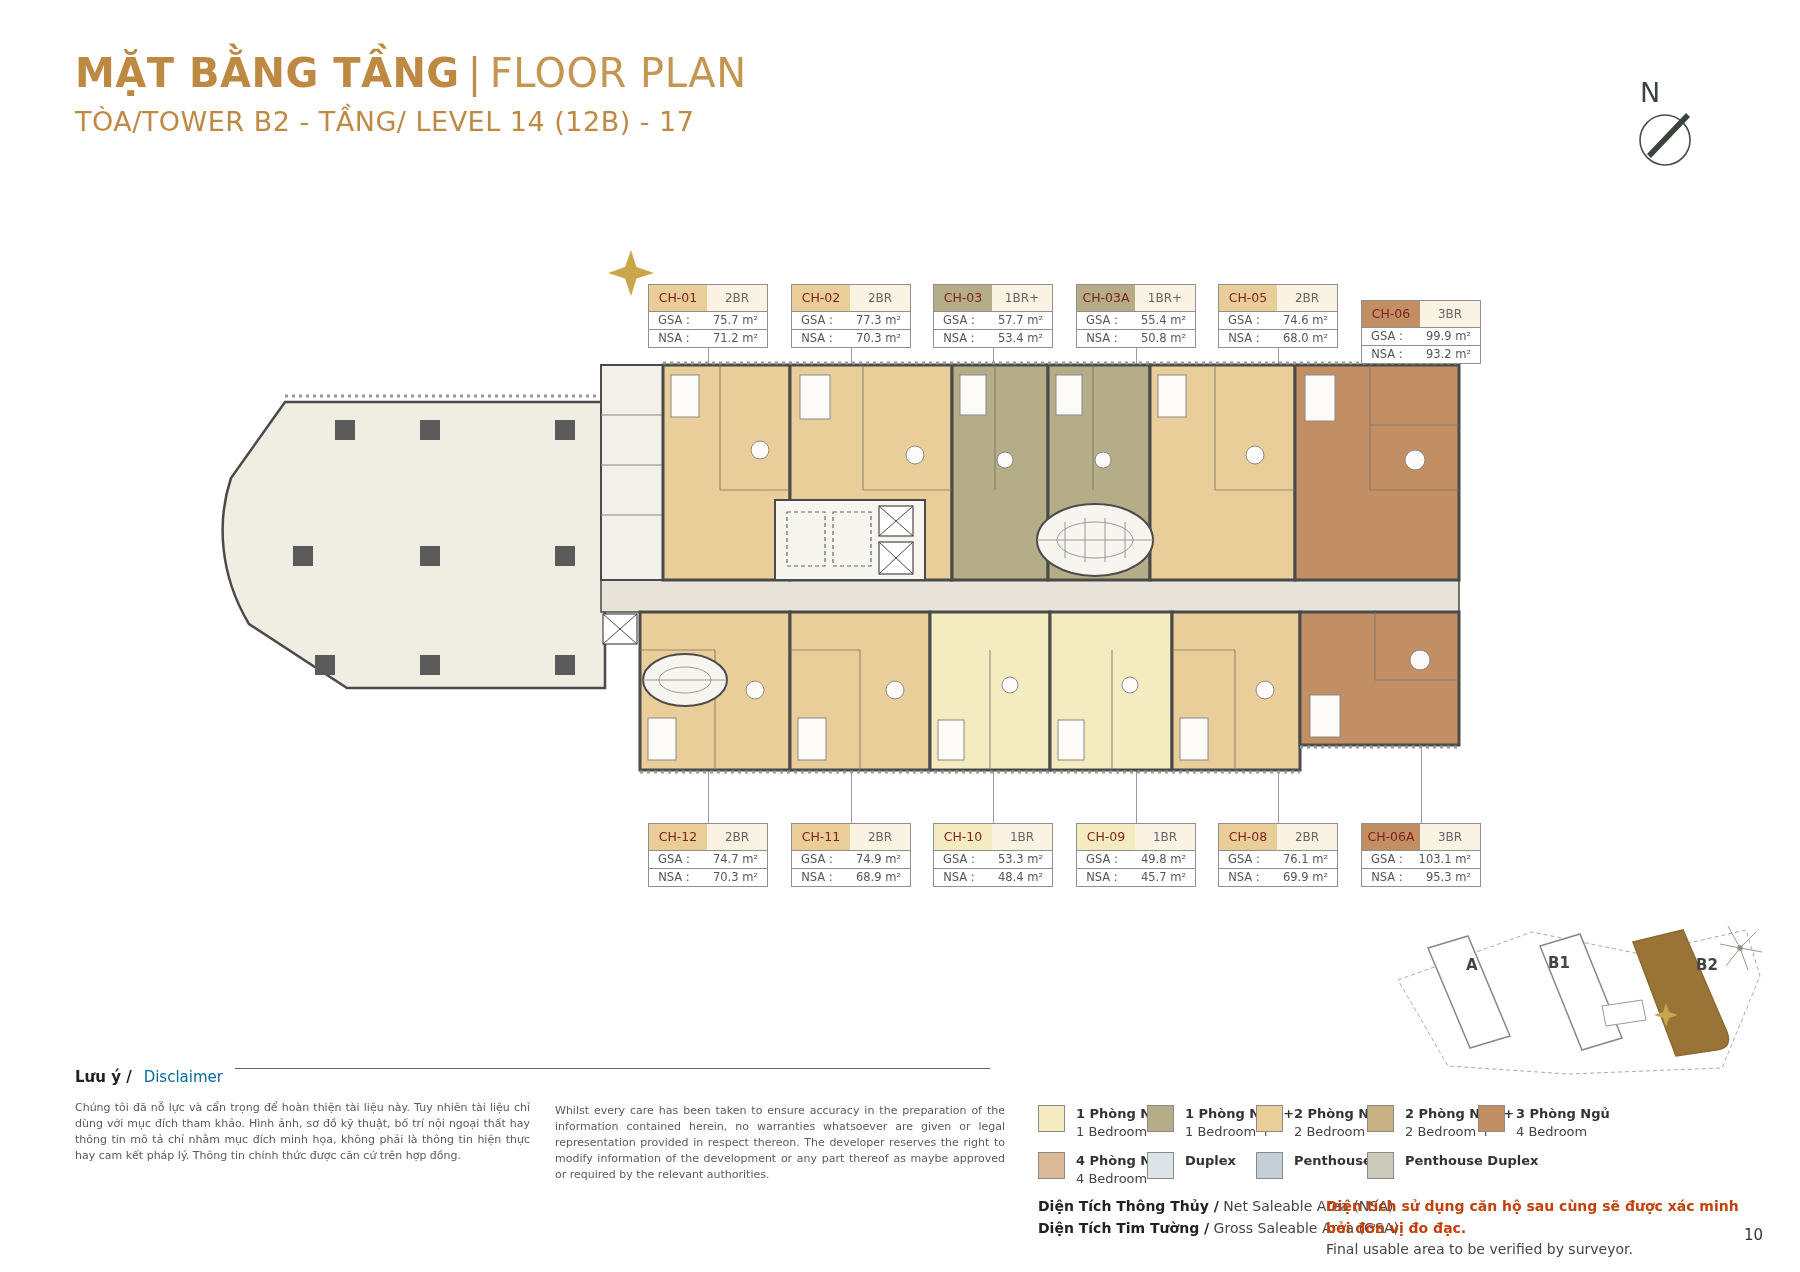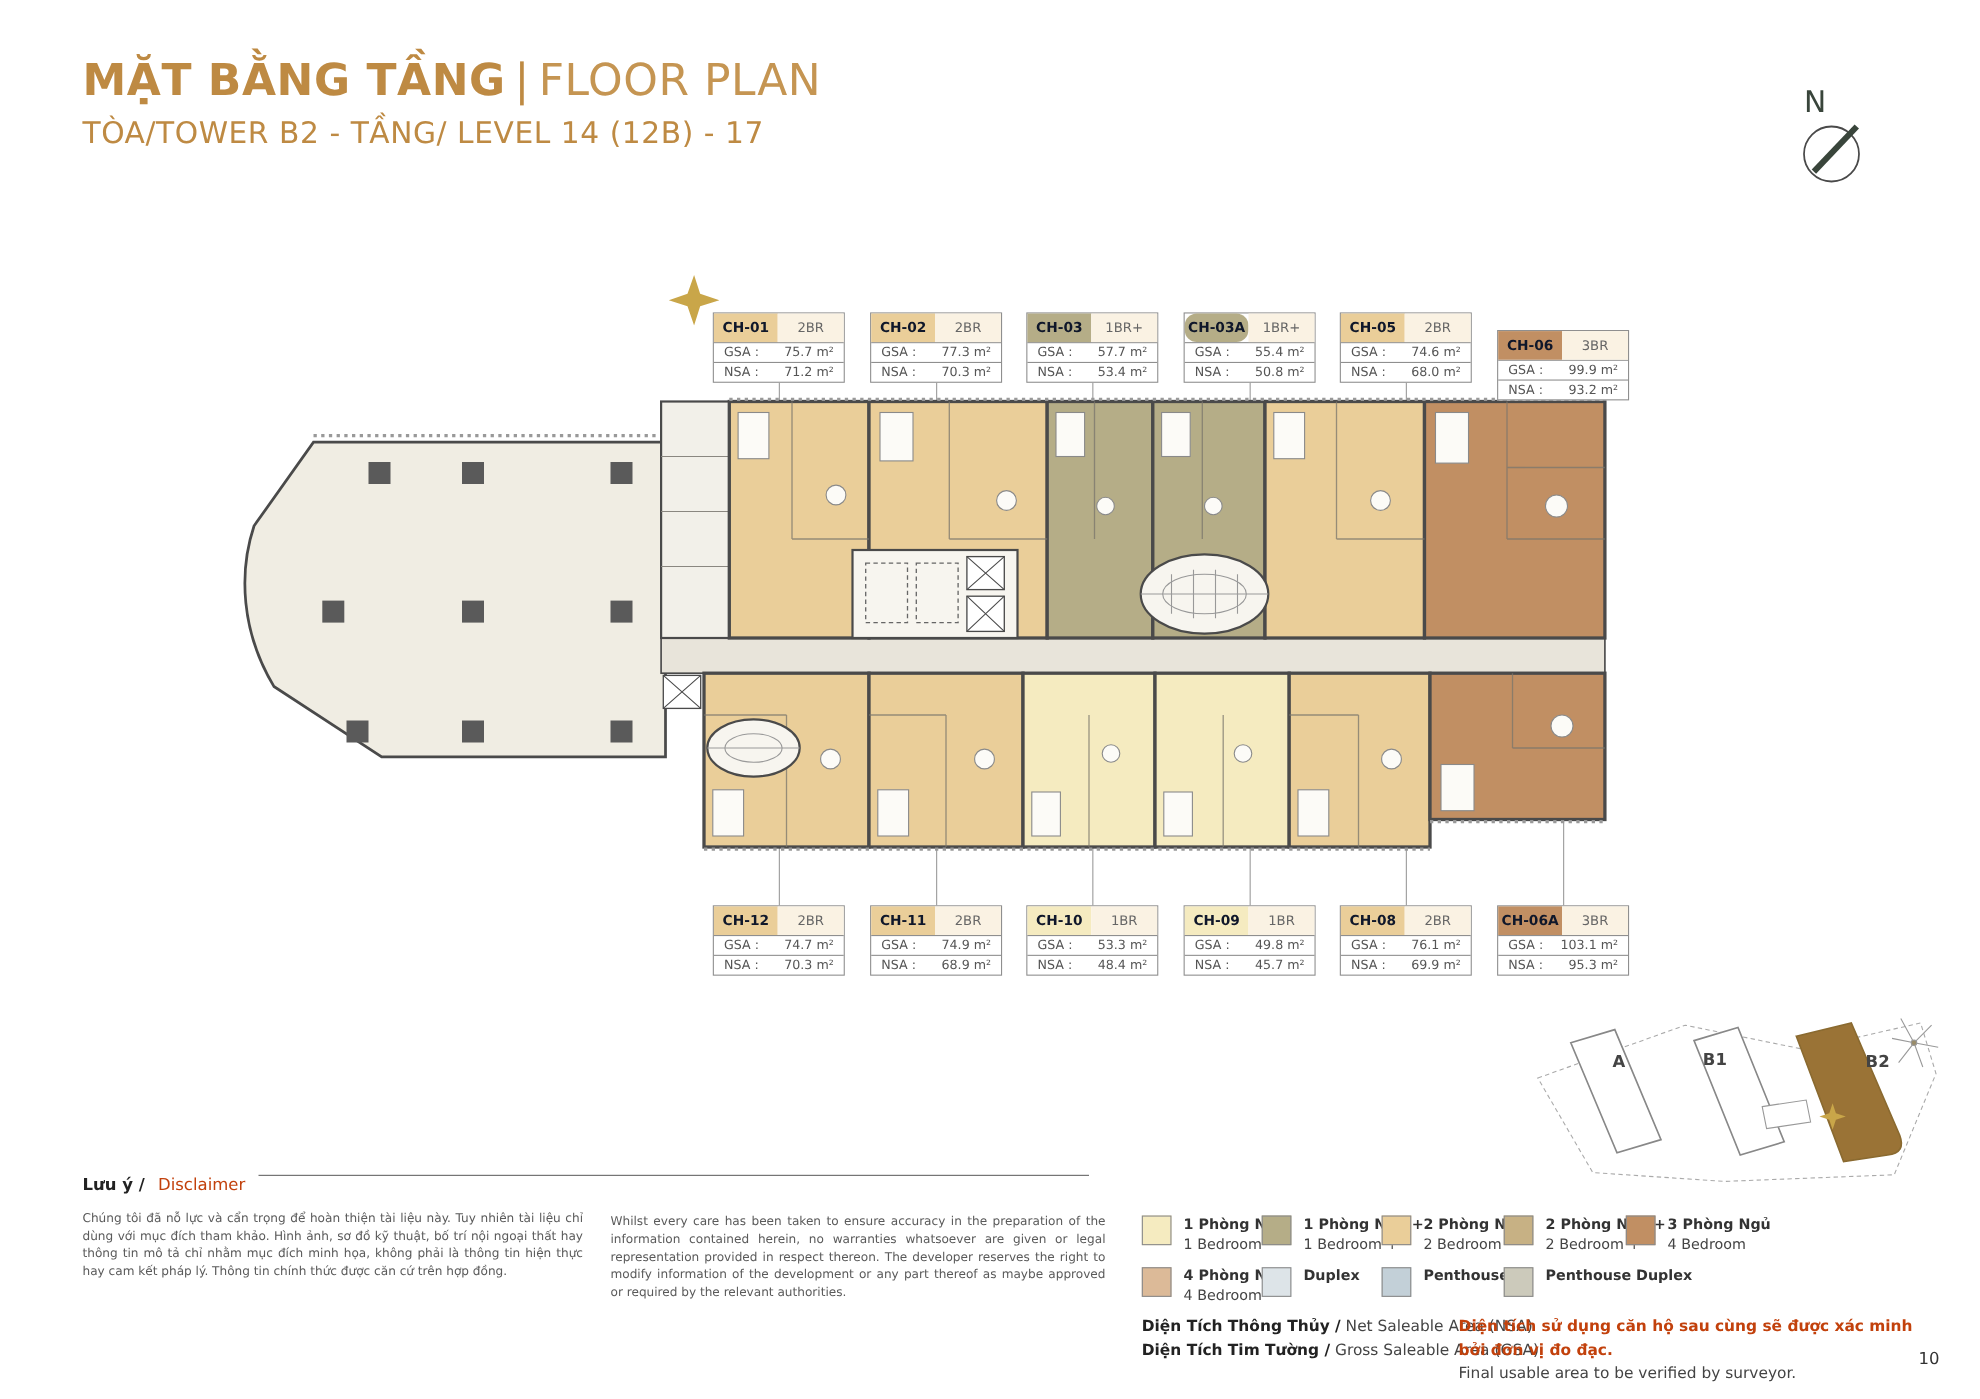--- a/index.html
+++ b/index.html
@@ -7,30 +7,30 @@
         font-family:"DejaVu Sans","Liberation Sans",sans-serif;color:#333;}
   
   .title1{position:absolute;left:75px;top:50px;font-size:40px;letter-spacing:.5px;white-space:nowrap;}
   .t-bold{font-weight:700;color:#BE8A43;}
   .t-div{font-weight:400;color:#BE8A43;padding:0 8px;}
   .t-light{font-weight:400;color:#C59552;}
   .title2{position:absolute;left:75px;top:106px;font-size:27px;color:#BE8A43;font-weight:400;letter-spacing:.5px;white-space:nowrap;}
   
   .card{position:absolute;width:120px;border:1px solid #8F8F8F;background:#fff;box-sizing:border-box;}
   .card-head{display:flex;height:26px;line-height:26px;}
-  .card-code{width:58px;text-align:center;font-size:12.5px;font-weight:700;color:#0f172a;}
+  .card-code{width:58px;text-align:center;font-size:12.5px;font-weight:400;color:#7f1d1d;}
   .card-type{flex:1;text-align:center;font-size:12px;color:#666;}
   .card-row{display:flex;height:17px;line-height:17px;border-top:1px solid #8F8F8F;font-size:11.5px;color:#555;}
   .card-row .lbl{width:50px;text-align:center;}
   .card-row .val{flex:1;text-align:right;padding-right:9px;}
   .lead{position:absolute;width:1px;background:#9B9B9B;}
   
   .sec-head{position:absolute;display:flex;align-items:flex-start;gap:12px;font-size:15px;white-space:nowrap;}
   .sec-head .hv{font-weight:700;color:#222;}
-  .sec-head .he{font-weight:400;color:#c2410c;}
+  .sec-head .he{font-weight:400;color:#0369a1;}
   .sec-head .rule{flex:1;height:1px;background:#666;}
   .para{position:absolute;font-size:11px;line-height:1.45;color:#5A5A5A;text-align:justify;}
   .leg-item{position:absolute;display:flex;gap:11px;}
   .leg-sw{width:27px;height:27px;border:1px solid #8A8A8A;box-sizing:border-box;flex:none;}
   .leg-txt{font-size:13px;line-height:1.35;color:#333;}
   .leg-txt .lv{font-weight:700;display:block;}
   .leg-txt .le{display:block;color:#444;}
   .notes{position:absolute;font-size:14px;line-height:1.55;color:#444;white-space:nowrap;}
   .notes b{color:#222;}
   .note-r{position:absolute;font-size:14px;line-height:1.55;color:#444;width:440px;}
@@ -220,21 +220,21 @@
         <span class="lbl">GSA :</span>
         <span class="val">57.7 m²</span>
       </div>
     <div class="card-row">
         <span class="lbl">NSA :</span>
         <span class="val">53.4 m²</span>
       </div>
   </div>
   <div class="card" style="left:1076px;top:284px">
     <div class="card-head">
-        <div class="card-code" style="background-color: rgb(181, 173, 135); border-radius: 11px;">CH-03A</div>
+        <div class="card-code" style="background-color: rgb(181, 173, 135);">CH-03A</div>
         <div class="card-type" style="background-color: rgb(250, 242, 227);">1BR+</div>
       </div>
     <div class="card-row">
         <span class="lbl">GSA :</span>
         <span class="val">55.4 m²</span>
       </div>
     <div class="card-row">
         <span class="lbl">NSA :</span>
         <span class="val">50.8 m²</span>
       </div>

